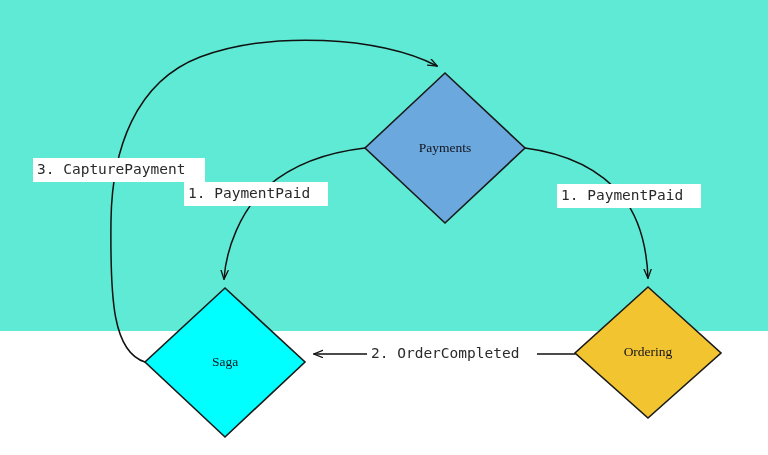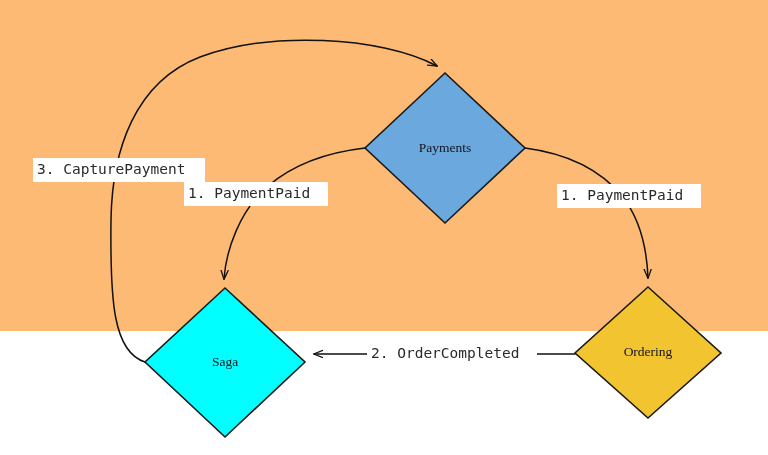--- a/index.html
+++ b/index.html
@@ -10,21 +10,21 @@
   body {
     width: 768px;
     height: 455px;
     overflow: hidden;
     font-family: "Liberation Sans", sans-serif;
   }
   #diagram-canvas {
     position: relative;
     width: 768px;
     height: 331px;
-    background: #fdba74;
+    background: #5eead4;
   }
   svg#graph {
     position: absolute;
     top: 0;
     left: 0;
     width: 768px;
     height: 455px;
     display: block;
   }
   .node-shape {

